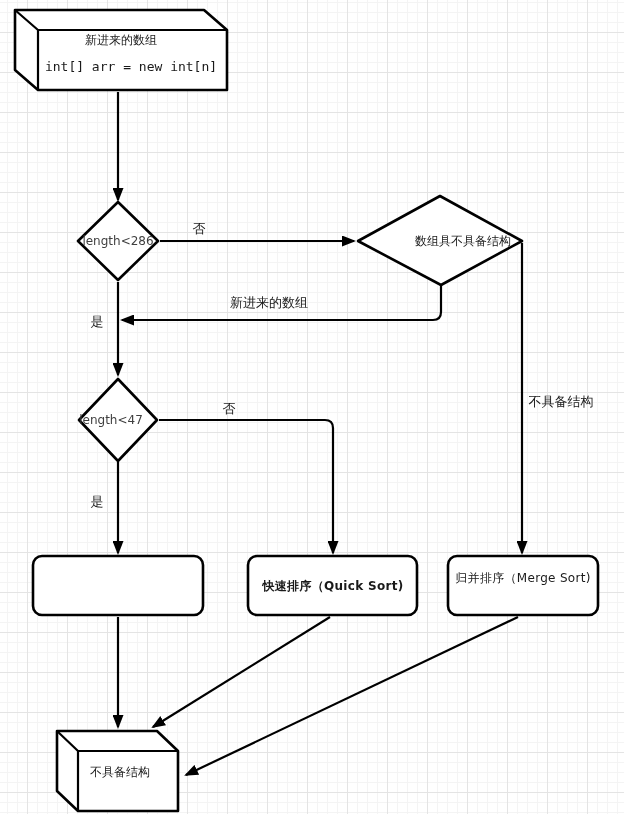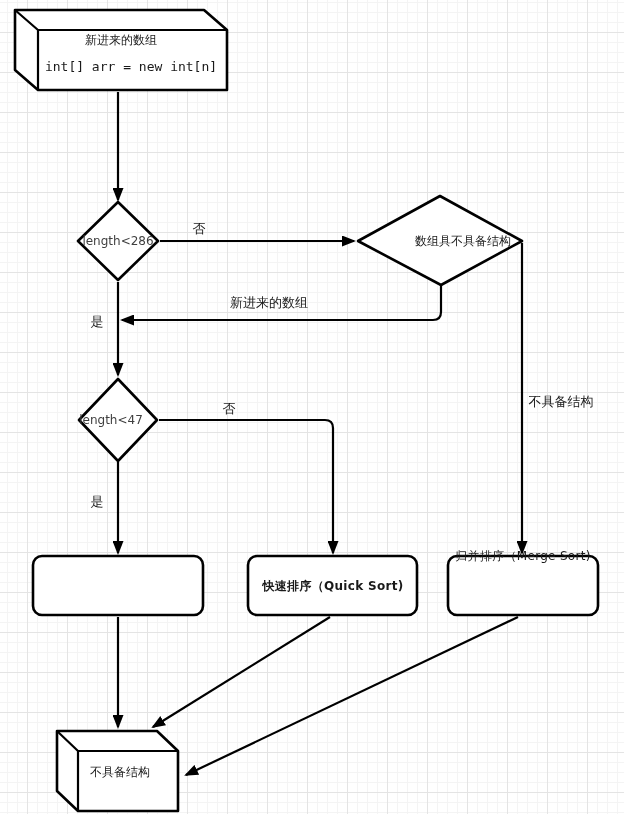--- a/index.html
+++ b/index.html
@@ -79,21 +79,21 @@
   </svg>
 
   <div class="lbl" style="left:121px; top:40px;">新进来的数组</div>
   <div class="lbl lbl-code" style="left:131px; top:67px;">int[] arr = new int[n]</div>
 
   <div class="lbl lbl-cond" style="left:118px; top:241px;text-align:right;">length&lt;286</div>
   <div class="lbl" style="left:463px; top:241px;">数组具不具备结构</div>
   <div class="lbl lbl-cond" style="left:111px; top:420px;">length&lt;47</div>
 
   <div class="lbl lbl-box" style="left:333px; top:586px;font-weight:bold;">快速排序（Quick Sort)</div>
-  <div class="lbl lbl-box" style="left:523px; top:556px;">归并排序（Merge Sort)</div>
+  <div class="lbl lbl-box" style="left:523px; top:578px;">归并排序（Merge Sort)</div>
 
   <div class="lbl" style="left:120px; top:772px;">不具备结构</div>
 
   <div class="lbl lbl-edge" style="left:199px; top:229px;">否</div>
   <div class="lbl lbl-edge" style="left:97px; top:322px;">是</div>
   <div class="lbl lbl-edge" style="left:269px; top:303px;">新进来的数组</div>
   <div class="lbl lbl-edge" style="left:561px; top:402px;">不具备结构</div>
   <div class="lbl lbl-edge" style="left:229px; top:409px;">否</div>
   <div class="lbl lbl-edge" style="left:97px; top:502px;">是</div>
 

